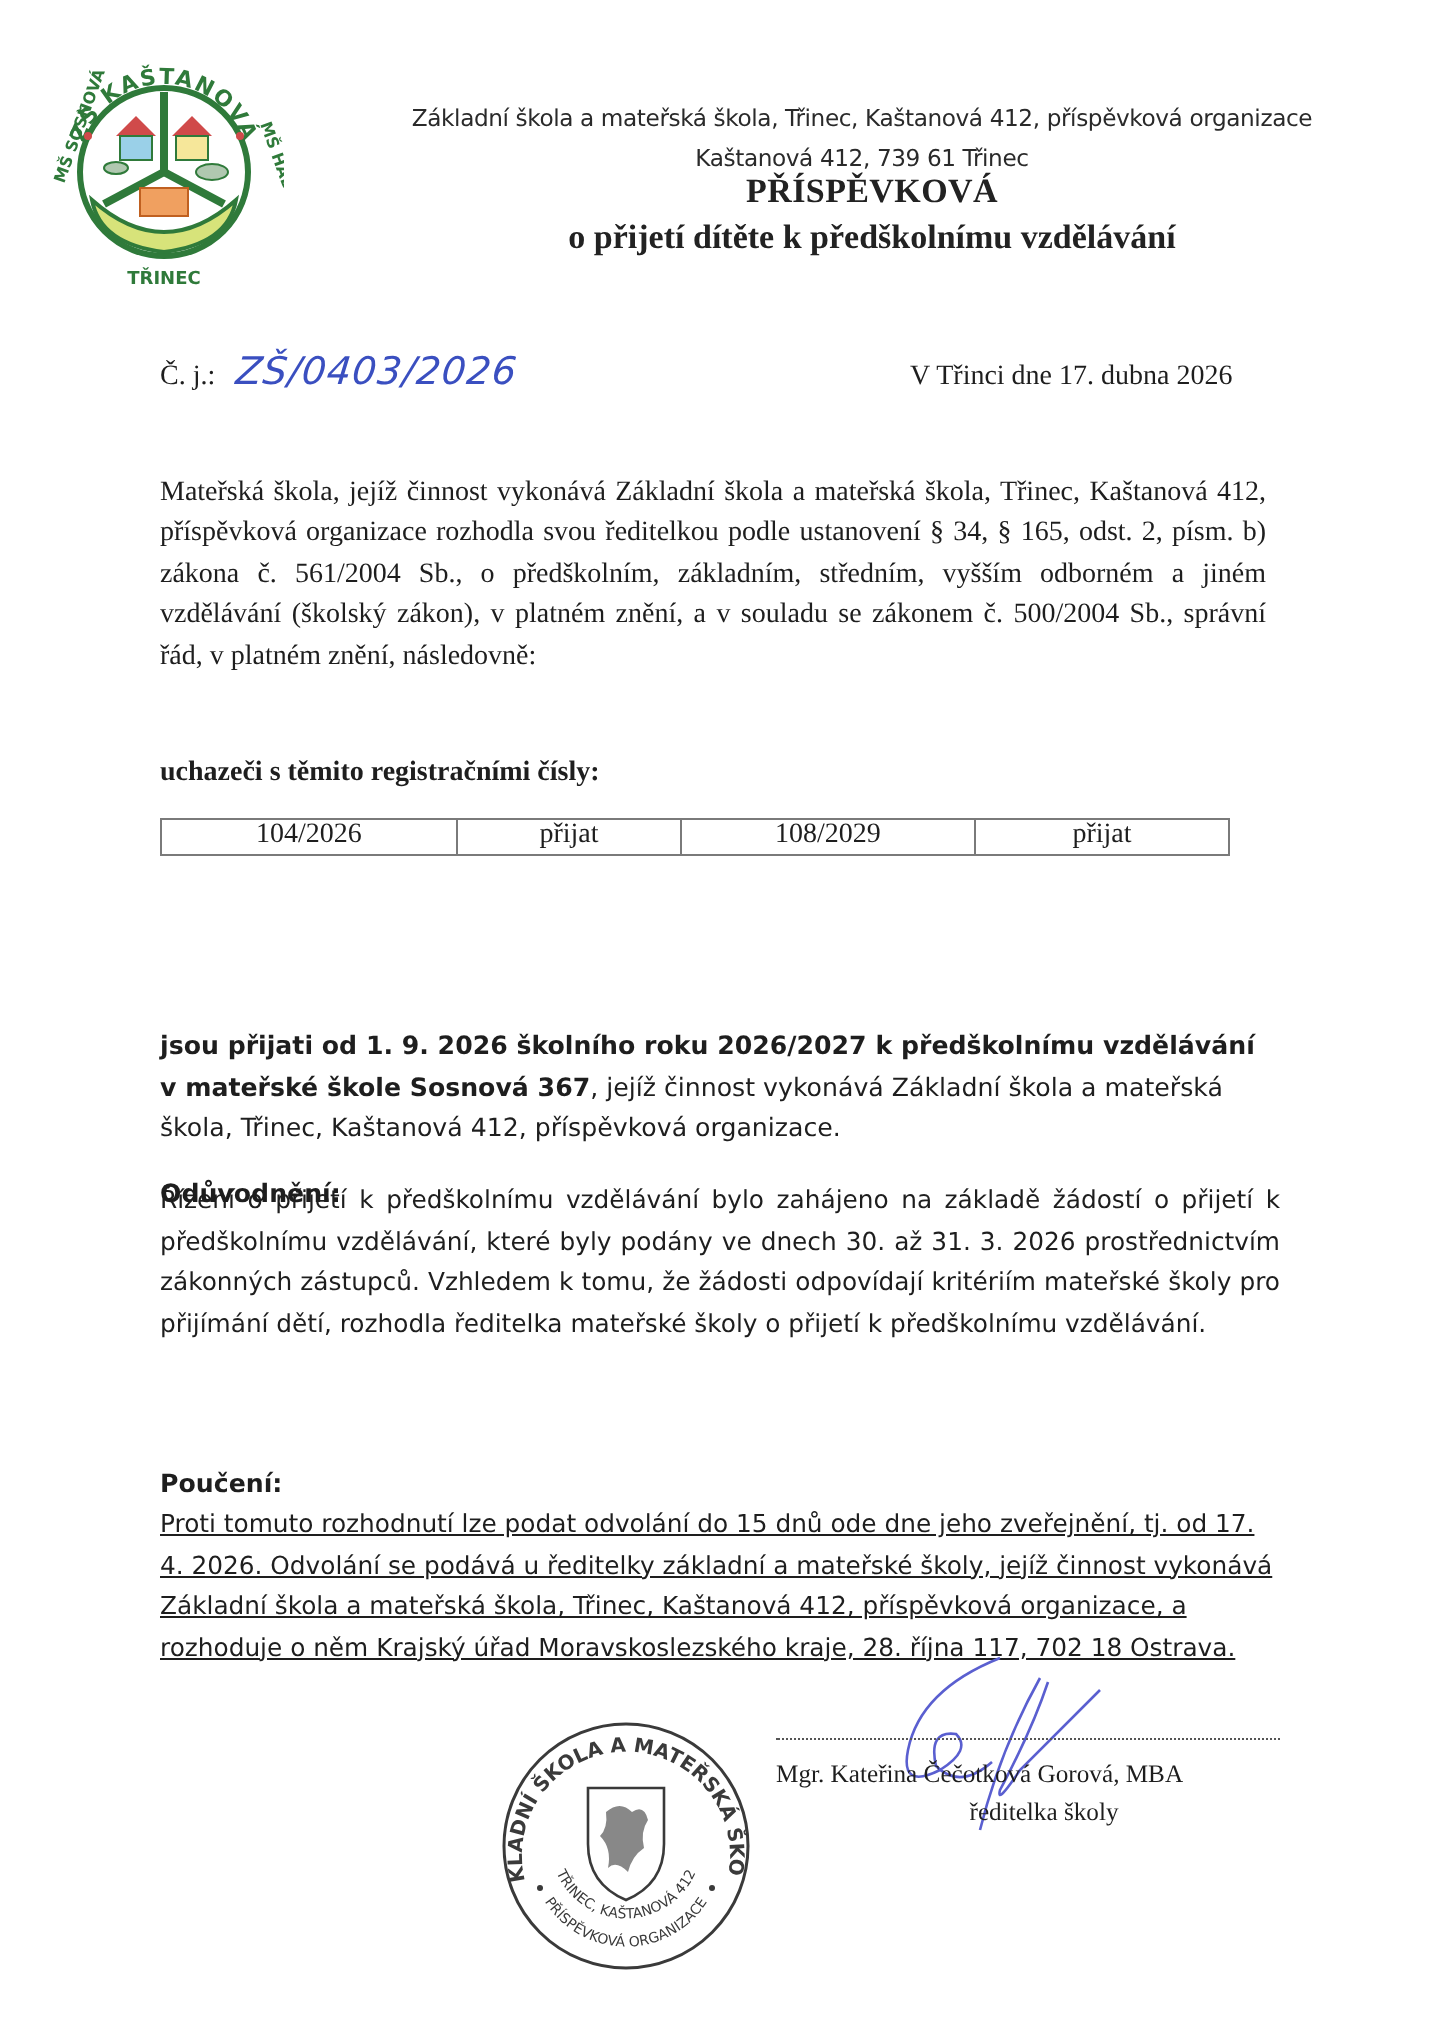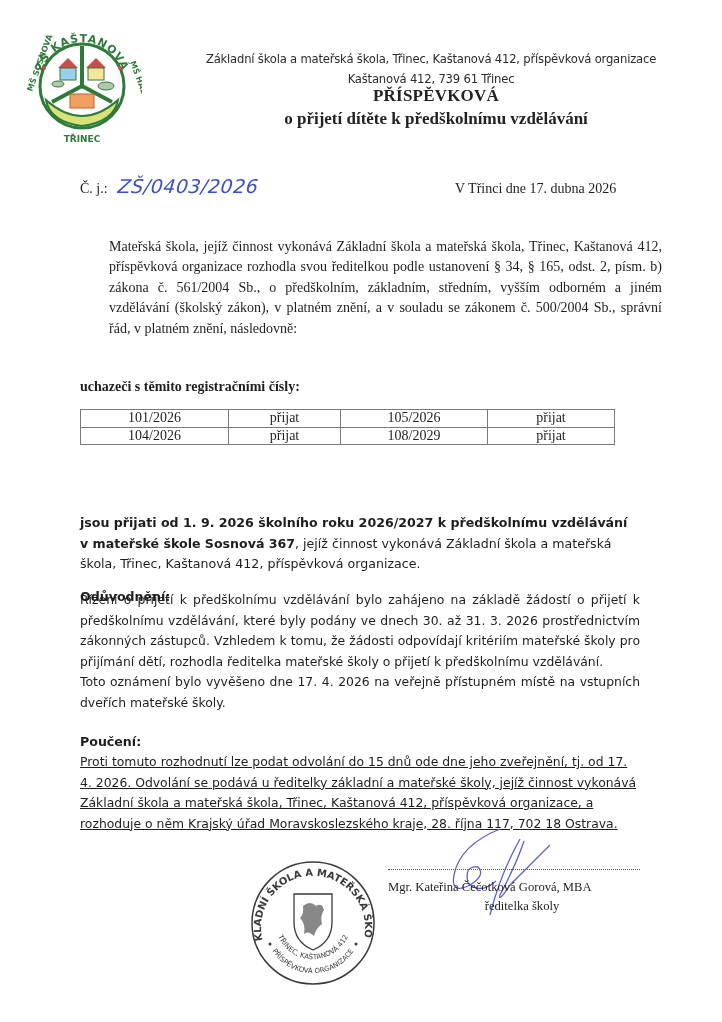--- a/index.html
+++ b/index.html
@@ -16,21 +16,21 @@
     .title { left: 150px; width: 572px; text-align: center; font-weight: bold; color: #222; }
     #title1 { top: 86px; font-size: 17px; letter-spacing: 0.2px; }
     #title2 { top: 109px; font-size: 17px; }
 
     
     #ref-label { left: 80px; top: 181px; font-size: 14px; }
     #ref-value { left: 118px; top: 175px; font-size: 19px; color: #3a4fc0; font-style: italic; font-family: "DejaVu Sans", sans-serif; letter-spacing: 0.5px; transform: skewX(-6deg); }
     #date-line { left: 455px; top: 181px; font-size: 14px; }
 
     
-    #intro { left: 80px; top: 237px; width: 553px; font-size: 14px; line-height: 20.4px; text-align: justify; margin-left: 29px; }
+    #intro { left: 80px; top: 237px; width: 553px; font-size: 14px; line-height: 20.4px; text-align: justify; }
 
     
     #applicants-heading { left: 80px; top: 379px; font-size: 14px; font-weight: bold; }
     #reg-table { left: 80px; top: 409px; border-collapse: collapse; font-size: 14px; }
     #reg-table td { border: 1px solid #7a7a7a; height: 16.5px; padding: 0; text-align: center; line-height: 16px; }
     #reg-table td.c1 { width: 147px; }
     #reg-table td.c2 { width: 111px; }
     #reg-table td.c3 { width: 146px; }
     #reg-table td.c4 { width: 126px; }
 
@@ -93,42 +93,35 @@
 <div id="ref-value" class="abs">ZŠ/0403/2026</div>
 <div id="date-line" class="abs serif">V Třinci dne 17. dubna 2026</div>
 
 <div id="intro" class="abs serif">Mateřská škola, jejíž činnost vykonává Základní škola a mateřská škola, Třinec, Kaštanová 412, příspěvková organizace rozhodla svou ředitelkou podle ustanovení § 34, § 165, odst. 2, písm. b) zákona č. 561/2004 Sb., o předškolním, základním, středním, vyšším odborném a jiném vzdělávání (školský zákon), v platném znění, a v souladu se zákonem č. 500/2004 Sb., správní řád, v platném znění, následovně:</div>
 
 <div id="applicants-heading" class="abs serif">uchazeči s těmito registračními čísly:</div>
 
 <table id="reg-table" class="abs serif">
   <tbody id="reg-body">
       <tr>
-        <td class="c1">101/2026</td>
-        <td class="c2">přijat</td>
-        <td class="c3">105/2026</td>
-        <td class="c4">přijat</td>
-      </tr>
-      <tr>
         <td class="c1">104/2026</td>
         <td class="c2">přijat</td>
         <td class="c3">108/2029</td>
         <td class="c4">přijat</td>
       </tr>
     </tbody>
 </table>
 
 <div id="admission" class="abs sans">
   <b>jsou přijati od 1. 9. 2026 školního roku 2026/2027 k předškolnímu vzdělávání v mateřské škole Sosnová 367</b><span>, jejíž činnost vykonává Základní škola a mateřská škola, Třinec, Kaštanová 412, příspěvková organizace.</span>
 </div>
 
 <div id="reasoning-heading" class="abs sans section-heading">Odůvodnění:</div>
 <div id="reasoning" class="abs sans">
   <p>Řízení o přijetí k předškolnímu vzdělávání bylo zahájeno na základě žádostí o přijetí k předškolnímu vzdělávání, které byly podány ve dnech 30. až 31. 3. 2026 prostřednictvím zákonných zástupců. Vzhledem k tomu, že žádosti odpovídají kritériím mateřské školy pro přijímání dětí, rozhodla ředitelka mateřské školy o přijetí k předškolnímu vzdělávání.</p>
-  <p>Toto oznámení bylo vyvěšeno dne 17. 4. 2026 na veřejně přístupném místě na vstupních dveřích mateřské školy.</p>
 </div>
 
 <div id="instruction-heading" class="abs sans section-heading">Poučení:</div>
 <div id="instruction" class="abs sans">
   <p>Proti tomuto rozhodnutí lze podat odvolání do 15 dnů ode dne jeho zveřejnění, tj. od 17. 4. 2026. Odvolání se podává u ředitelky základní a mateřské školy, jejíž činnost vykonává Základní škola a mateřská škola, Třinec, Kaštanová 412, příspěvková organizace, a rozhoduje o něm Krajský úřad Moravskoslezského kraje, 28. října 117, 702 18 Ostrava.</p>
 </div>
 
 <svg id="stamp" class="abs" viewBox="0 0 130 130">
   <defs>
     <path id="stamp-outer" d="M 14 80 A 52 52 0 1 1 116 80"></path>

